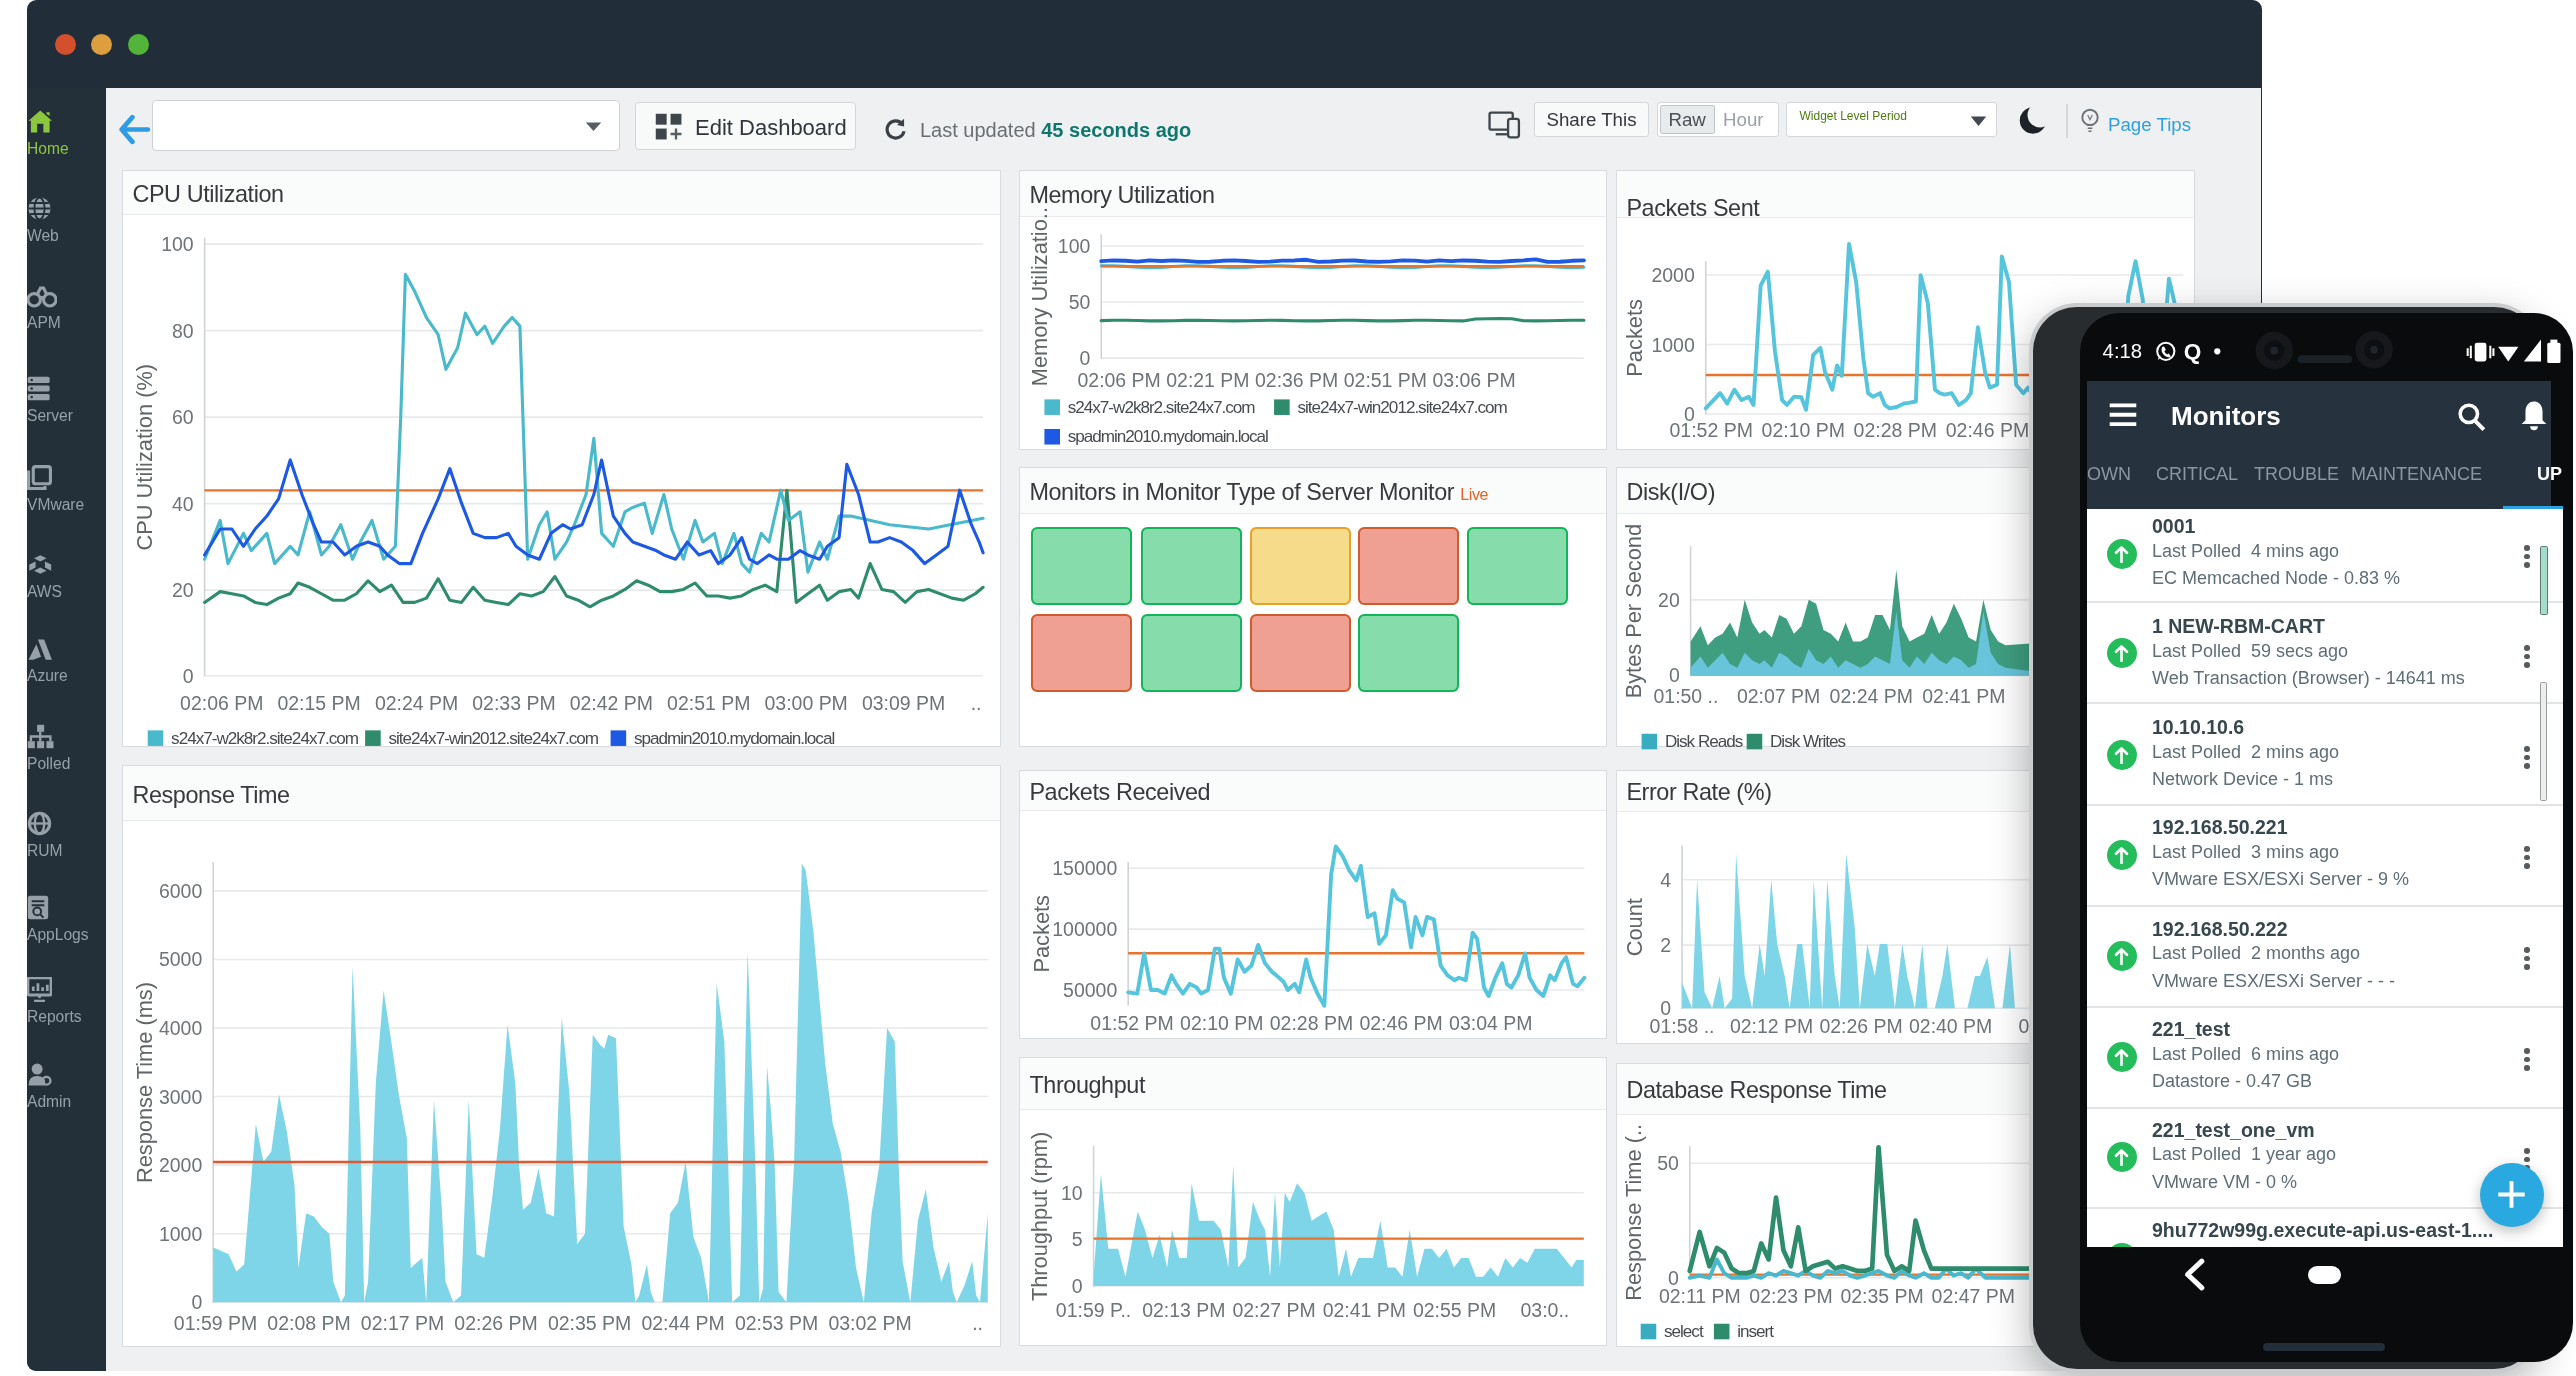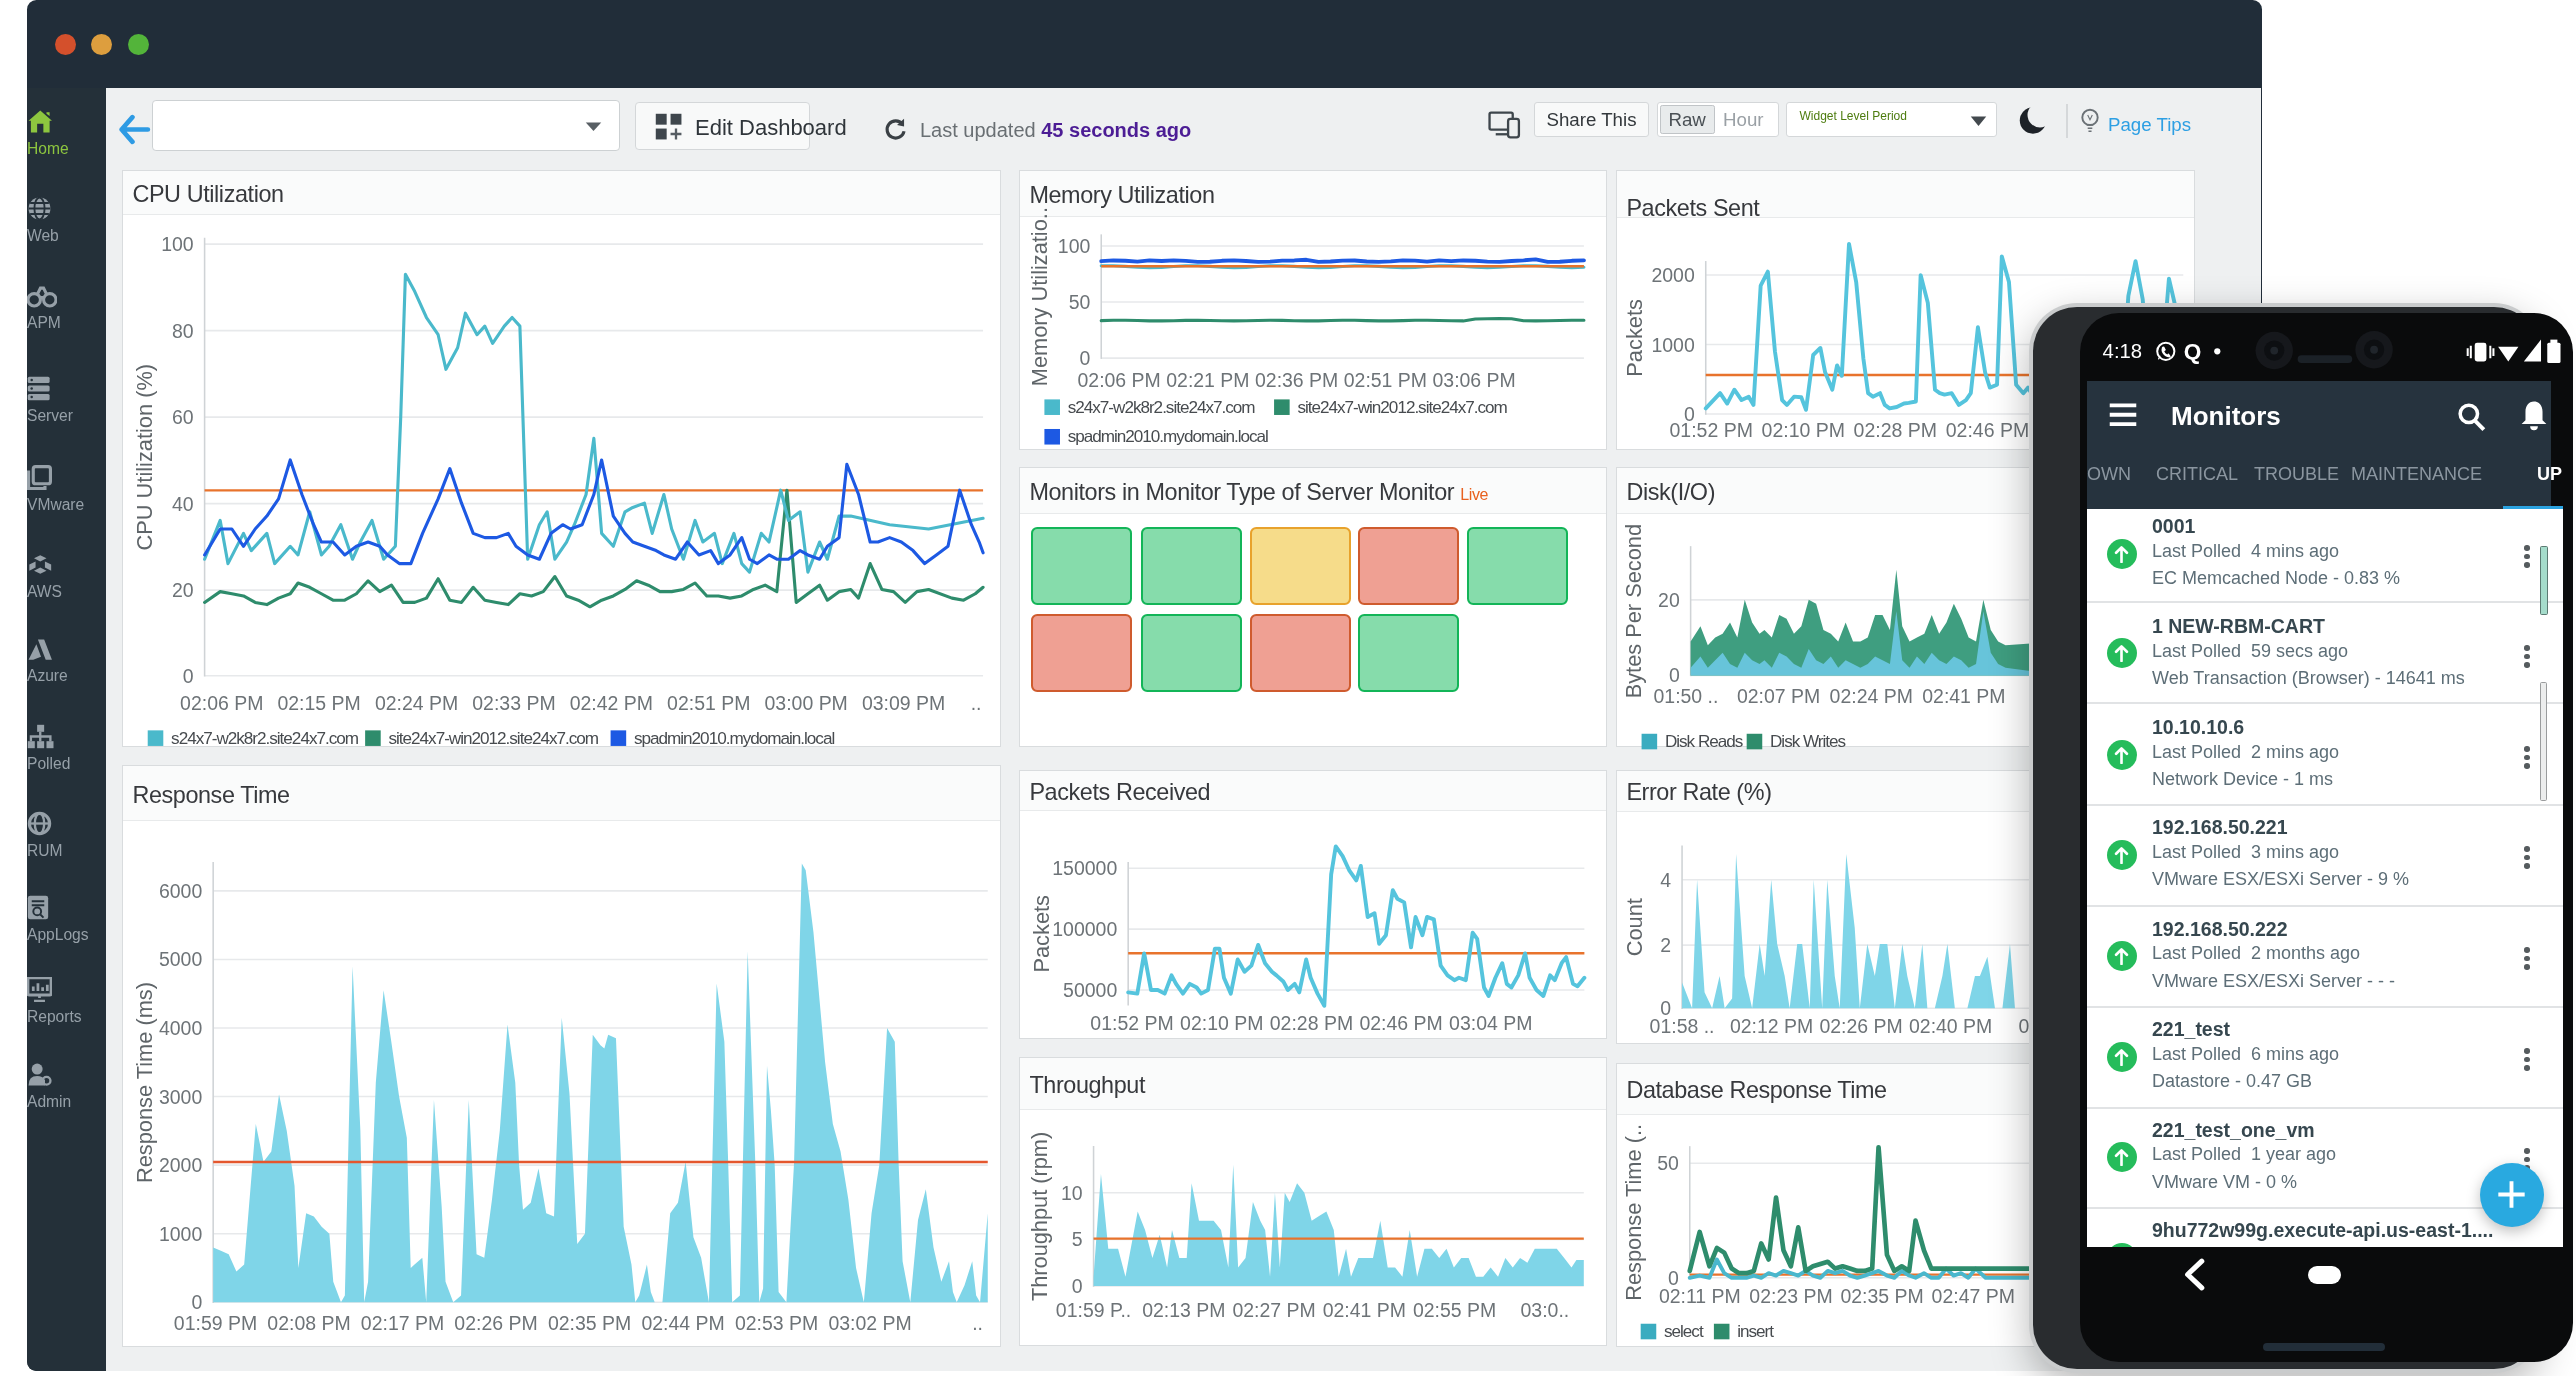--- a/index.html
+++ b/index.html
@@ -30,34 +30,34 @@
 <div class="abs" style="left:106px; top:88px; width:2155px; height:1283px; background:#eef0f1;"></div>
 
 <svg class="abs" style="left:117px; top:114px;" width="34" height="31" viewBox="0 0 44 40">
   <path d="M20 4 L6 20 L20 36 M6 20 L40 20" stroke="#2e9be4" stroke-width="6" fill="none" stroke-linecap="round" stroke-linejoin="round"></path>
 </svg>
 <div class="abs" style="left:152px; top:100px; width:468px; height:51px; background:#fff; border:1.6px solid #cdd1d3; border-radius:3.9px;">
   <svg class="abs" style="right:17px; top:20px;" width="17" height="11.7" viewBox="0 0 22 15">
       <path d="M1 2 L11 13 L21 2 Z" fill="#585f64"></path>
     </svg>
 </div>
-<div class="abs" style="left:635px; top:102px; width:175px; height:48px; background:#f8f9f9; border:1.6px solid #d4d7d9; border-radius:3.9px;">
+<div class="abs" style="left:635px; top:102px; width:221px; height:48px; background:#f8f9f9; border:1.6px solid #d4d7d9; border-radius:3.9px;">
   <svg class="abs" style="left:18.7px; top:10px;" width="28" height="28" viewBox="0 0 36 36">
     <rect x="1" y="1" width="14" height="14" fill="#3e464c"></rect>
     <rect x="20" y="1" width="14" height="14" fill="#3e464c"></rect>
     <rect x="1" y="20" width="14" height="14" fill="#3e464c"></rect>
     <path d="M27 20 L27 34 M20 27 L34 27" stroke="#565d63" stroke-width="3"></path>
   </svg>
   <div class="abs" style="left:59px; top:11.7px; font-size:22px; color:#2f353a; white-space:nowrap;">Edit Dashboard</div>
 </div>
 <svg class="abs" style="left:883px; top:118px;" width="23.4" height="23.4" viewBox="0 0 30 30">
   <path d="M25 8 A11 11 0 1 0 27 17" stroke="#3a4045" stroke-width="4" fill="none"></path>
   <path d="M27 1 L27 11 L18 9 Z" fill="#3a4045"></path>
 </svg>
-<div class="abs" style="left:920px; top:119px; font-size:20px; color:#696f73;">Last updated <b style="color:#4c1d95">45 seconds ago</b></div>
+<div class="abs" style="left:920px; top:119px; font-size:20px; color:#696f73;">Last updated <b style="color:#0f766e">45 seconds ago</b></div>
 
 <svg class="abs" style="left:1488px; top:111px;" width="34" height="28" viewBox="0 0 44 36">
   <rect x="2" y="2" width="30" height="22" rx="2" stroke="#3e464c" stroke-width="3" fill="none"></rect>
   <path d="M10 30 L26 30" stroke="#3e464c" stroke-width="3"></path>
   <rect x="26" y="10" width="14" height="24" rx="3" fill="#eef0f1" stroke="#3e464c" stroke-width="3"></rect>
 </svg>
 <div class="abs" style="left:1534px; top:102px; width:115px; height:35px; background:#f8f9f9; border:1.6px solid #d4d7d9; border-radius:3.1px; font-size:18.7px; color:#33383c; text-align:center; line-height:33px;">Share This</div>
 <div class="abs" style="left:1657px; top:102px; width:122px; height:35px; background:#fff; border:1.6px solid #d4d7d9; border-radius:3.1px;">
   <div class="abs" style="left:1.6px; top:1.6px; width:55px; height:29px; background:#e8ebec; border:1.6px solid #c0c4c7; border-radius:2.3px; font-size:18.7px; color:#4a5055; text-align:center; line-height:27px;">Raw</div>
   <div class="abs" style="left:65px; top:5.5px; font-size:18.7px; color:#9aa0a5;">Hour</div>

